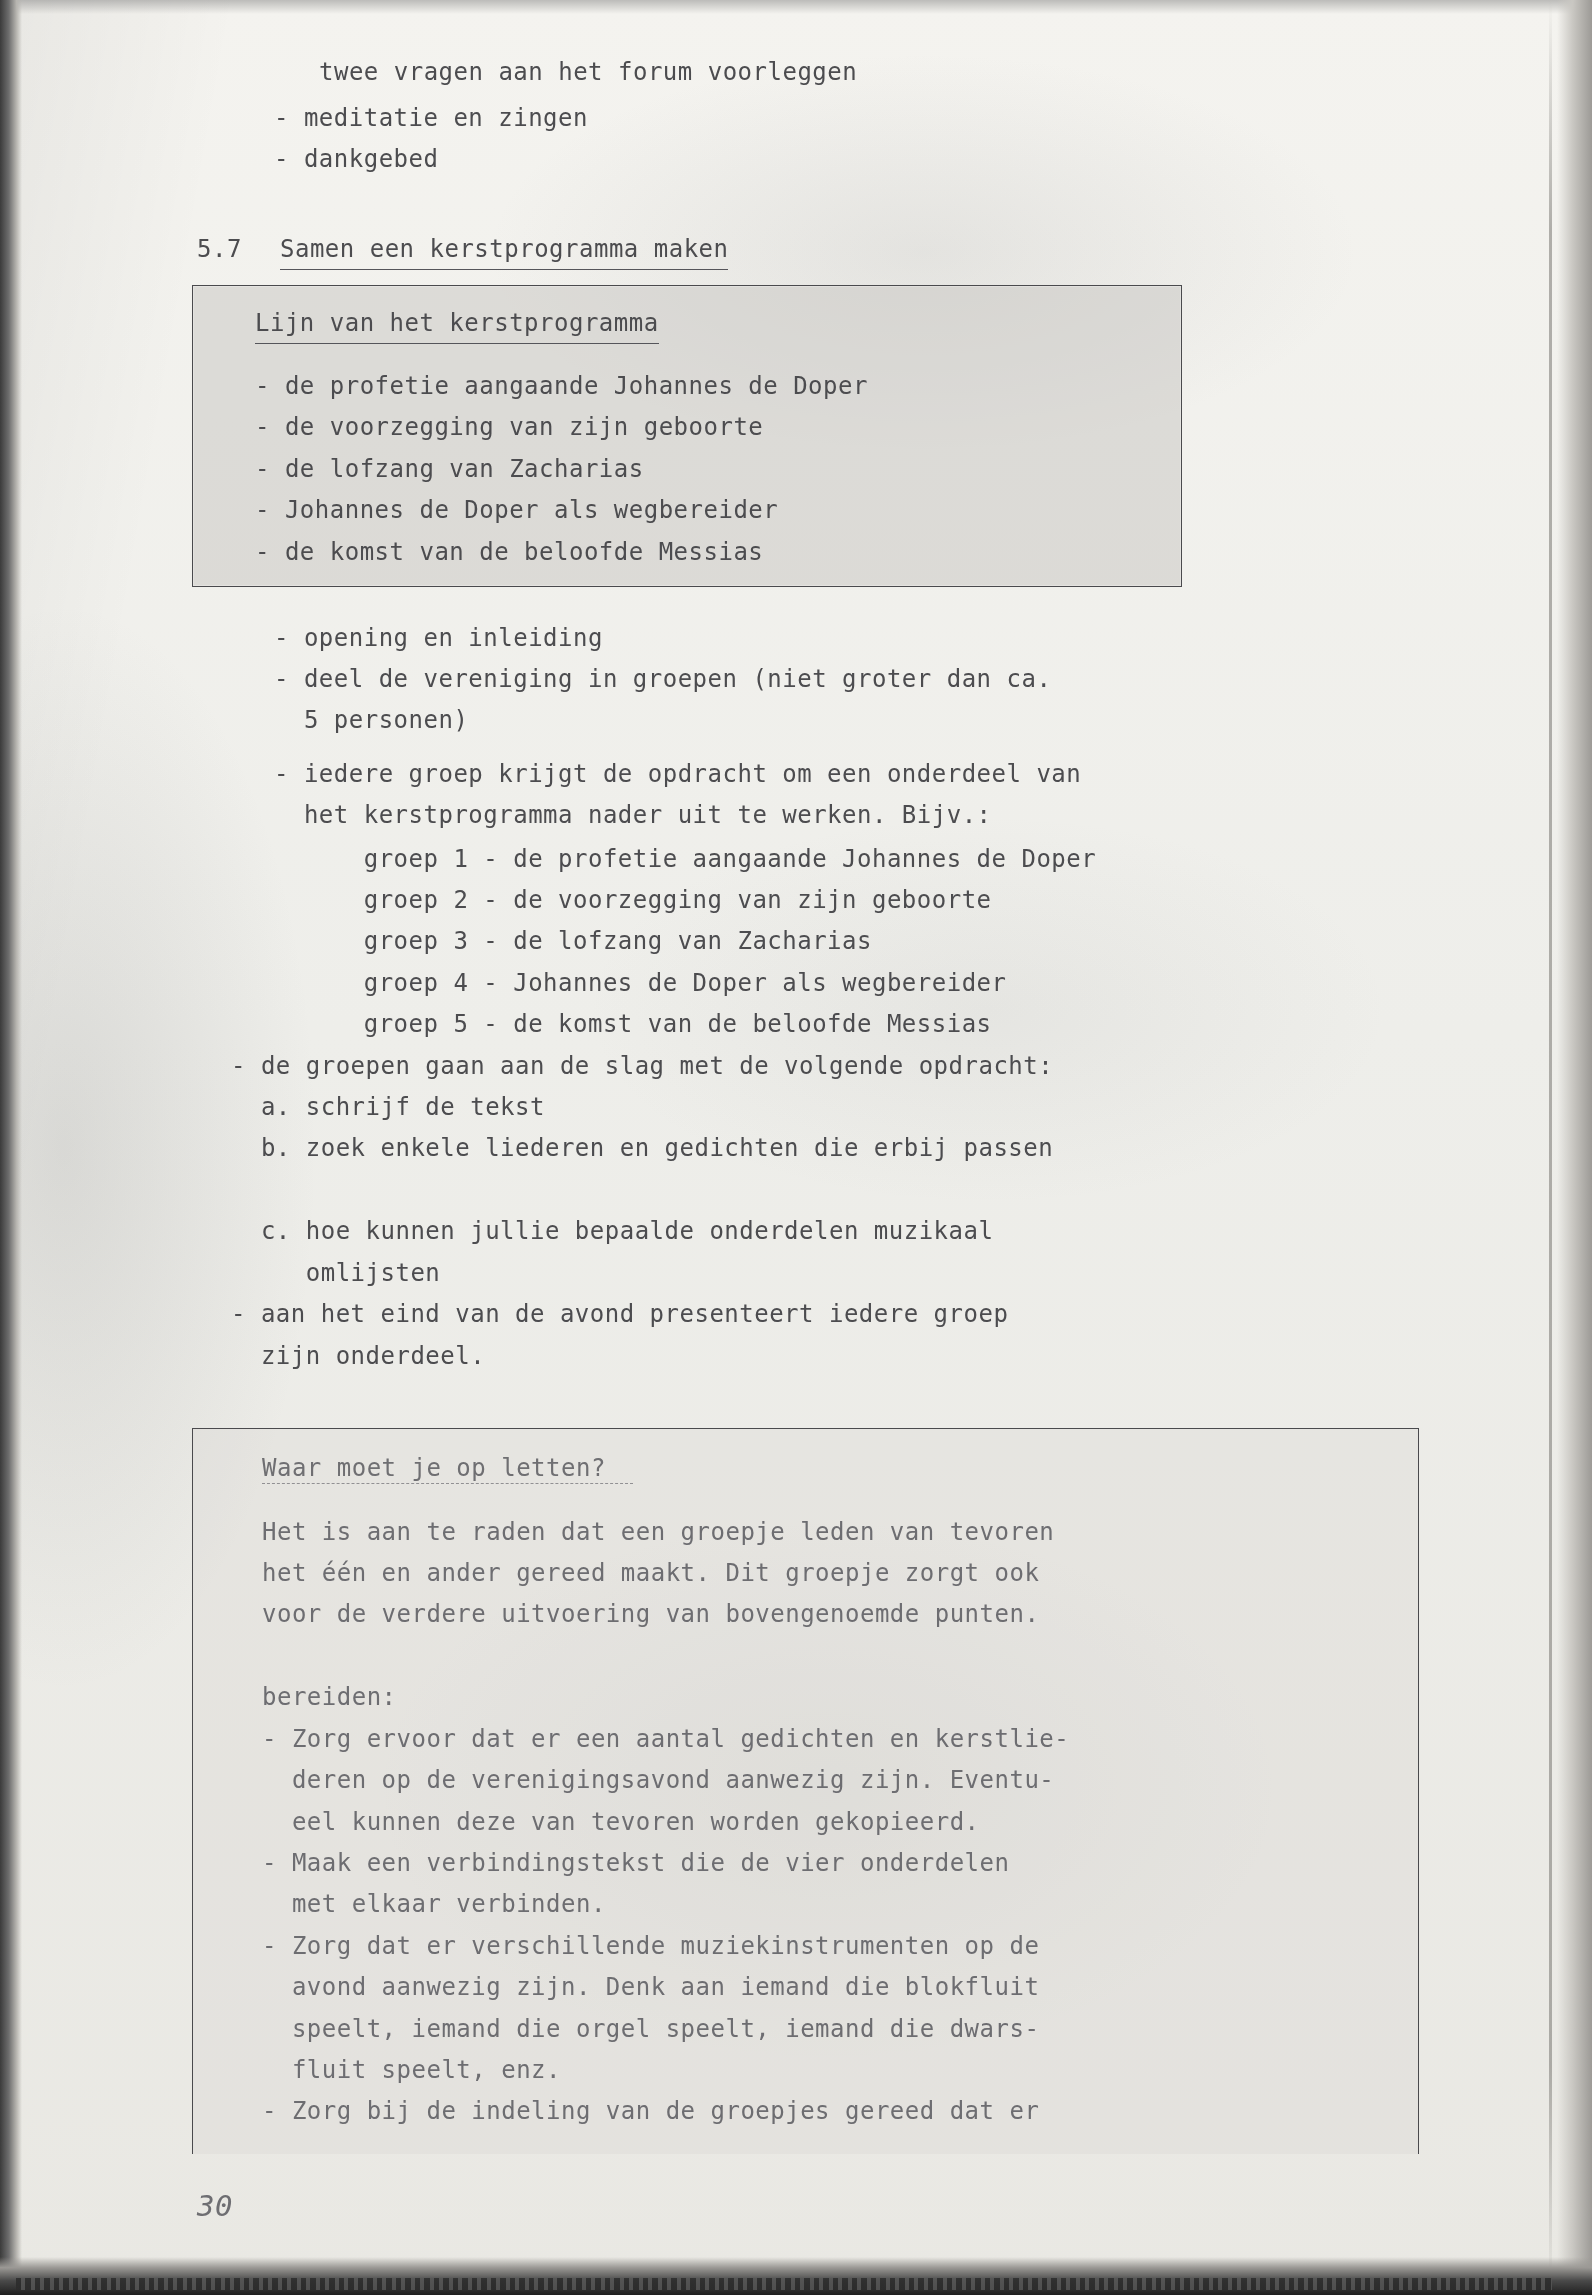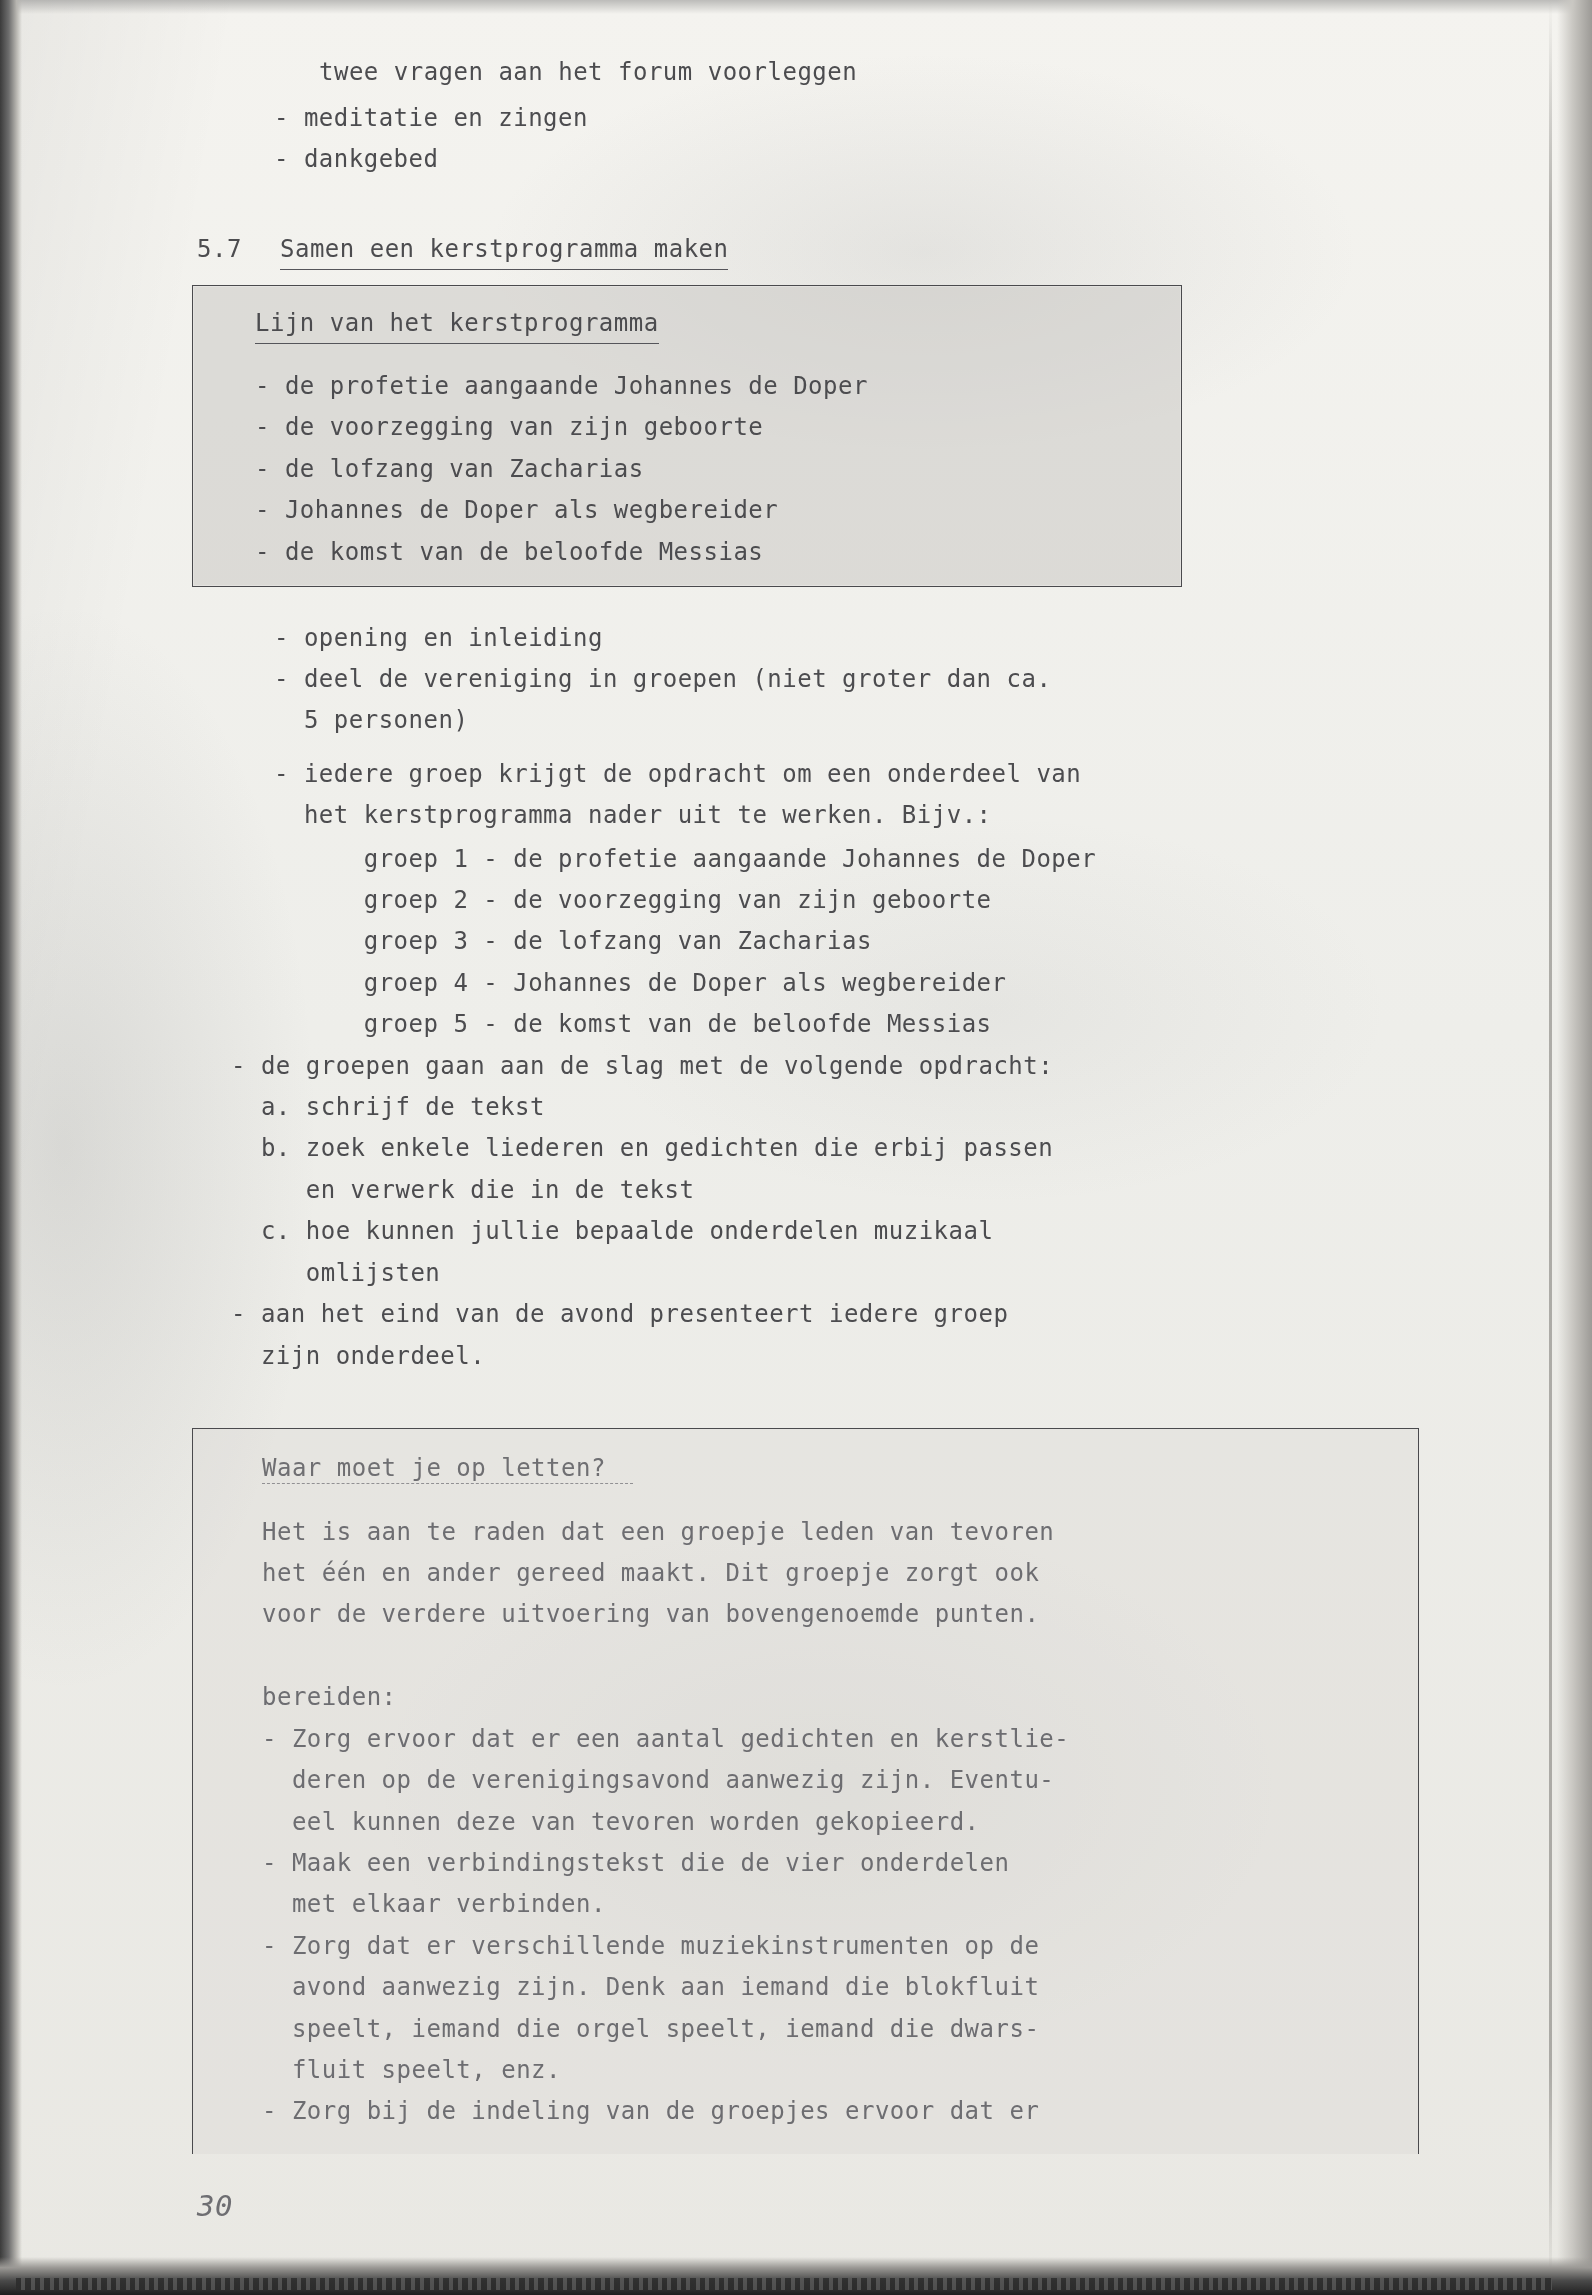--- a/index.html
+++ b/index.html
@@ -205,21 +205,20 @@
     <div class="ln" style="left:274px; top:756px;">- iedere groep krijgt de opdracht om een onderdeel van</div>
     <div class="ln" style="left:274px; top:797px;">  het kerstprogramma nader uit te werken. Bijv.:</div>
     <div class="ln" style="left:274px; top:841px;">      groep 1 - de profetie aangaande Johannes de Doper</div>
     <div class="ln" style="left:274px; top:882px;">      groep 2 - de voorzegging van zijn geboorte</div>
     <div class="ln" style="left:274px; top:923px;">      groep 3 - de lofzang van Zacharias</div>
     <div class="ln" style="left:274px; top:965px;">      groep 4 - Johannes de Doper als wegbereider</div>
     <div class="ln" style="left:274px; top:1006px;">      groep 5 - de komst van de beloofde Messias</div>
     <div class="ln" style="left:231px; top:1048px;">- de groepen gaan aan de slag met de volgende opdracht:</div>
     <div class="ln" style="left:231px; top:1089px;">  a. schrijf de tekst</div>
     <div class="ln" style="left:231px; top:1130px;">  b. zoek enkele liederen en gedichten die erbij passen</div>
-    <div class="ln" style="left:231px; top:1172px;">     en verwerk die in de tekst</div>
     <div class="ln" style="left:231px; top:1213px;">  c. hoe kunnen jullie bepaalde onderdelen muzikaal</div>
     <div class="ln" style="left:231px; top:1255px;">     omlijsten</div>
     <div class="ln" style="left:231px; top:1296px;">- aan het eind van de avond presenteert iedere groep</div>
     <div class="ln" style="left:231px; top:1338px;">  zijn onderdeel.</div>
 
     
     <div id="box-waar">
       <div class="title">Waar moet je op letten?</div>
       <div class="title-underline"></div>
       <div class="bl" style="top:85px;">Het is aan te raden dat een groepje leden van tevoren</div>
@@ -228,19 +227,19 @@
       <div class="bl" style="top:250px;">bereiden:</div>
       <div class="bl" style="top:292px;">- Zorg ervoor dat er een aantal gedichten en kerstlie-</div>
       <div class="bl" style="top:333px;">  deren op de verenigingsavond aanwezig zijn. Eventu-</div>
       <div class="bl" style="top:375px;">  eel kunnen deze van tevoren worden gekopieerd.</div>
       <div class="bl" style="top:416px;">- Maak een verbindingstekst die de vier onderdelen</div>
       <div class="bl" style="top:457px;">  met elkaar verbinden.</div>
       <div class="bl" style="top:499px;">- Zorg dat er verschillende muziekinstrumenten op de</div>
       <div class="bl" style="top:540px;">  avond aanwezig zijn. Denk aan iemand die blokfluit</div>
       <div class="bl" style="top:582px;">  speelt, iemand die orgel speelt, iemand die dwars-</div>
       <div class="bl" style="top:623px;">  fluit speelt, enz.</div>
-      <div class="bl" style="top:664px;">- Zorg bij de indeling van de groepjes ervoor dat er</div>
+      <div class="bl" style="top:664px;">- Zorg bij de indeling van de groepjes gereed dat er</div>
     </div>
 
     <div class="pagenum">30</div>
   </div>
 </div>
 
 
 </body></html>

